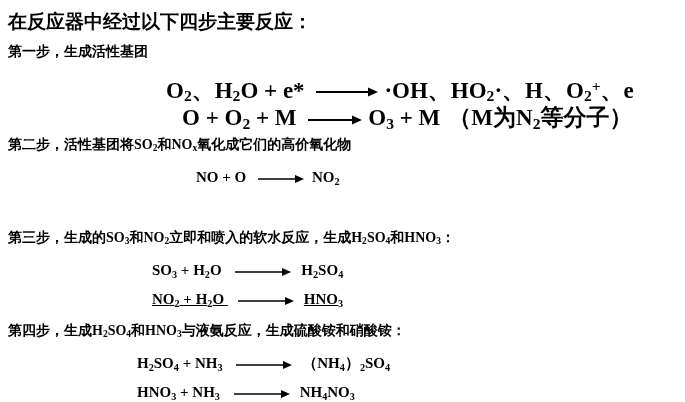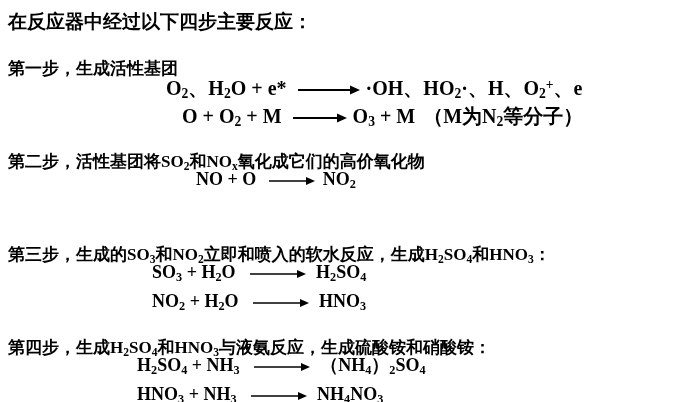--- a/index.html
+++ b/index.html
@@ -25,29 +25,28 @@
     position: absolute;
     white-space: nowrap;
     font-weight: bold;
     line-height: 1;
   }
   .heading {
     font-size: 19px;
     letter-spacing: 0px;
   }
   .step-label {
-    font-size: 17px;
-    margin-top: 15px;
+    font-size: 14px;
   }
   .eq {
-    font-size: 18px;
+    font-size: 15px;
     font-family: "Liberation Serif", "DejaVu Serif", serif;
   }
   .eq-big {
-    font-size: 20px;
+    font-size: 23px;
   }
   sub {
     font-size: 0.68em;
     vertical-align: -0.25em;
     font-weight: bold;
   }
   sup {
     font-size: 0.68em;
     vertical-align: 0.42em;
     font-weight: bold;
@@ -113,21 +112,21 @@
   <div class="line eq" style="left:152px; top:263px;">
     <span>SO</span><sub>3</sub><span>  +  H</span><sub>2</sub><span>O</span>
     <span class="arrow" style="width:56px;height:12px;margin:0 10px;">
       <svg width="56" height="12" viewBox="0 0 56 12">
           <line x1="0" y1="6" x2="50" y2="6" stroke="#000" stroke-width="1.6"></line>
           <polygon points="56,6 47,2 47,10" fill="#000"></polygon>
         </svg>
     </span><span>H</span><sub>2</sub><span>SO</span><sub>4</sub>
   </div>
 
-  <div class="line eq" style="left:152px; top:292px;">
+  <div class="line eq" style="left:152px; top:292px;text-decoration:underline;">
     <span>NO</span><sub>2</sub><span>  +  H</span><sub>2</sub><span>O</span>
     <span class="arrow" style="width:56px;height:12px;margin:0 10px;">
       <svg width="56" height="12" viewBox="0 0 56 12">
           <line x1="0" y1="6" x2="50" y2="6" stroke="#000" stroke-width="1.6"></line>
           <polygon points="56,6 47,2 47,10" fill="#000"></polygon>
         </svg>
     </span><span>HNO</span><sub>3</sub>
   </div>
 
   <div class="line step-label" style="left:8px; top:324px;">

